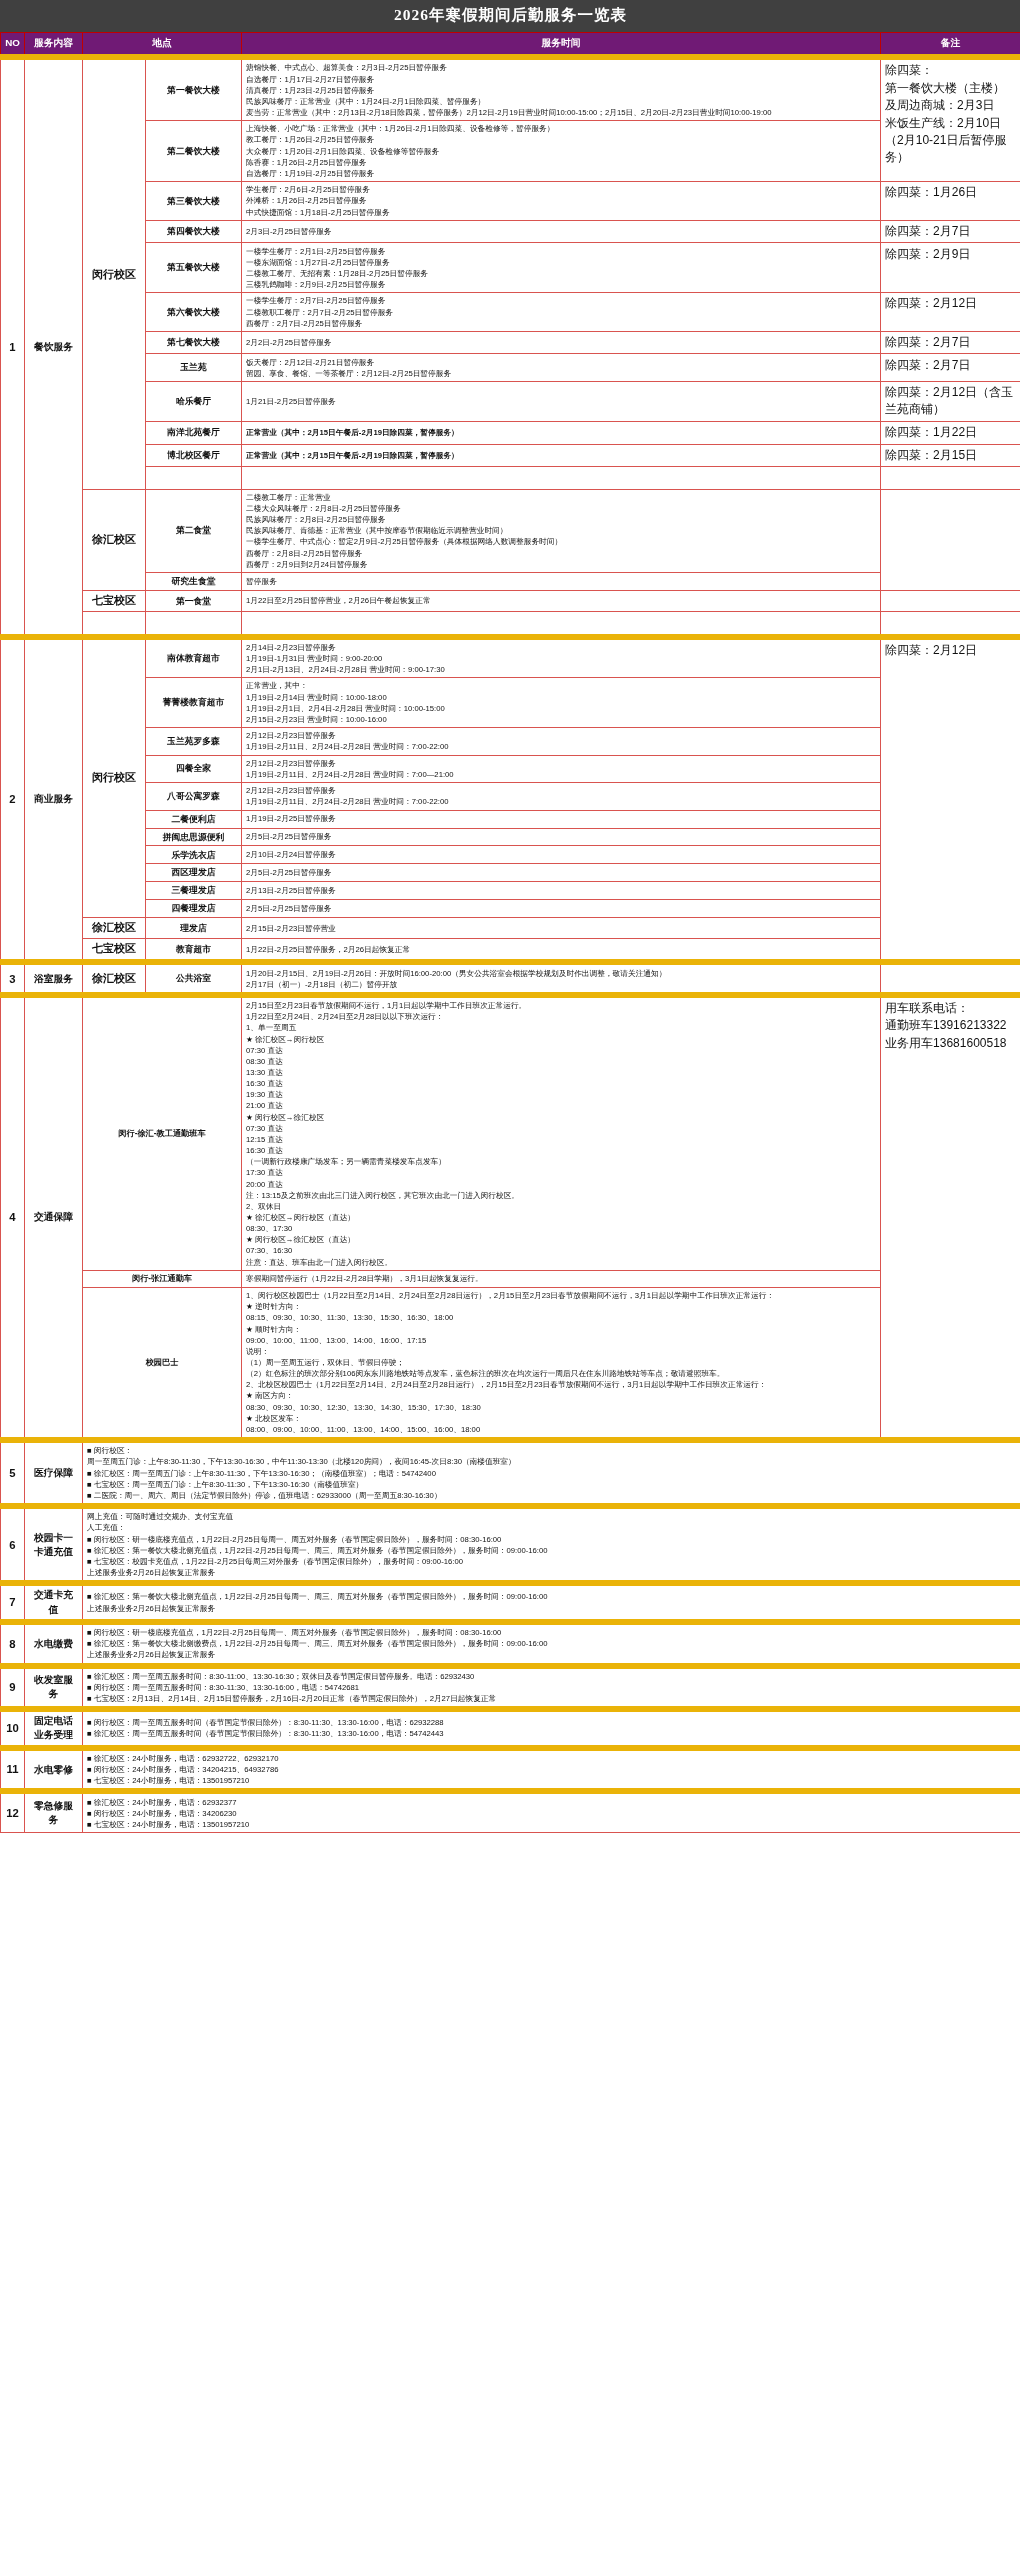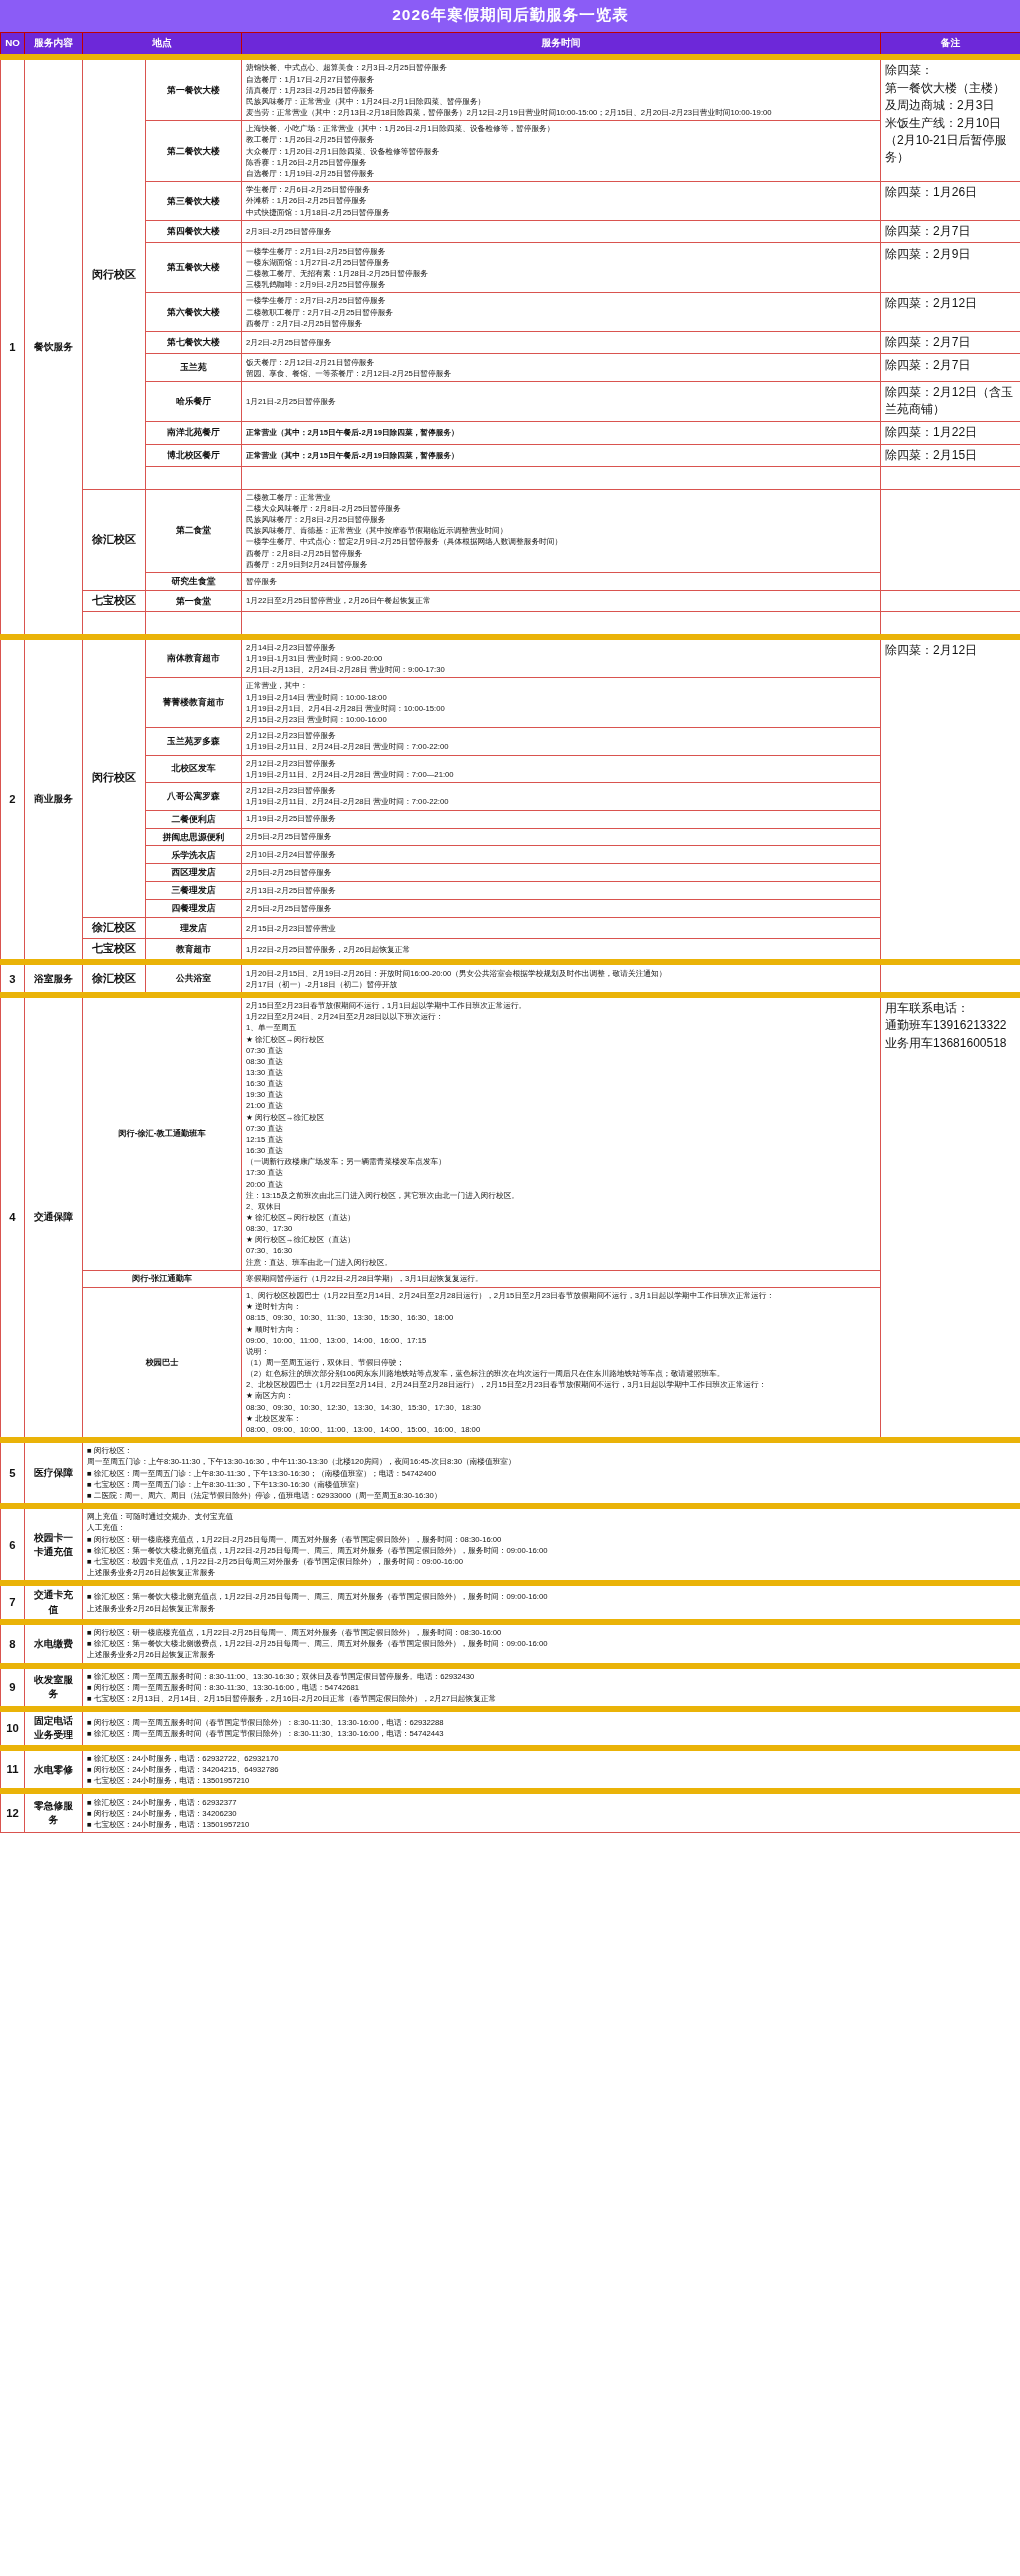--- a/index.html
+++ b/index.html
@@ -1,21 +1,21 @@
 <!DOCTYPE html>
 <html style="font-size:8.2px"><head>
 <meta charset="utf-8">
 <style>
   html,body{margin:0;padding:0;background:#ffffff;}
   body{font-family:"Liberation Sans","DejaVu Sans",sans-serif;color:#111;}
   #page{width:1021px;margin:0 auto;position:relative;}
-  .title-bar{background:#8b5cf6;color:#ffffff;text-align:center;font-size:15.5px;font-weight:bold;letter-spacing:1px;padding:5.2px 0 5.7px;}
+  .title-bar{background:#404040;color:#ffffff;text-align:center;font-size:15.5px;font-weight:bold;letter-spacing:1px;padding:5.2px 0 5.7px;font-family:Liberation Serif, serif;}
   table{border-collapse:collapse;width:1021px;table-layout:fixed;}
   td,th{border:0.5px solid #d9534f;vertical-align:middle;font-size:7.7px;line-height:1.45;padding:2.1px 4.1px;}
-  thead th{background:#6d28d9;color:#ffffff;font-size:9.8px;font-weight:bold;text-align:center;padding:3.6px 2.1px;border:0.5px solid #c00000;}
+  thead th{background:#701a75;color:#ffffff;font-size:9.8px;font-weight:bold;text-align:center;padding:3.6px 2.1px;border:0.5px solid #c00000;}
   .c-no{width:24px;text-align:center;font-size:11.3px;font-weight:bold;}
   .c-svc{width:57px;text-align:center;font-size:9.8px;font-weight:bold;}
   .c-campus{width:62px;text-align:center;font-size:11px;font-weight:bold;}
   .c-place{width:93px;text-align:center;font-size:8.8px;font-weight:bold;}
   .c-time{font-size:7.7px;}
   .c-remark{width:139px;font-size:12px;vertical-align:top;}
   td.topalign{vertical-align:top;}
   .ln{display:block;}
   .bold{font-weight:bold;}
   .sec-sep td{border-top:6px solid #eab308;}
@@ -197,21 +197,21 @@
         </td>
       </tr>
       <tr>
         <td class="c-place">玉兰苑罗多森</td>
         <td class="c-time">
           <span class="ln">2月12日-2月23日暂停服务</span>
           <span class="ln">1月19日-2月11日、2月24日-2月28日 营业时间：7:00-22:00</span>
         </td>
       </tr>
       <tr>
-        <td class="c-place">北校区发车</td>
+        <td class="c-place">四餐全家</td>
         <td class="c-time">
           <span class="ln">2月12日-2月23日暂停服务</span>
           <span class="ln">1月19日-2月11日、2月24日-2月28日 营业时间：7:00—21:00</span>
         </td>
       </tr>
       <tr>
         <td class="c-place">八哥公寓罗森</td>
         <td class="c-time">
           <span class="ln">2月12日-2月23日暂停服务</span>
           <span class="ln">1月19日-2月11日、2月24日-2月28日 营业时间：7:00-22:00</span>

